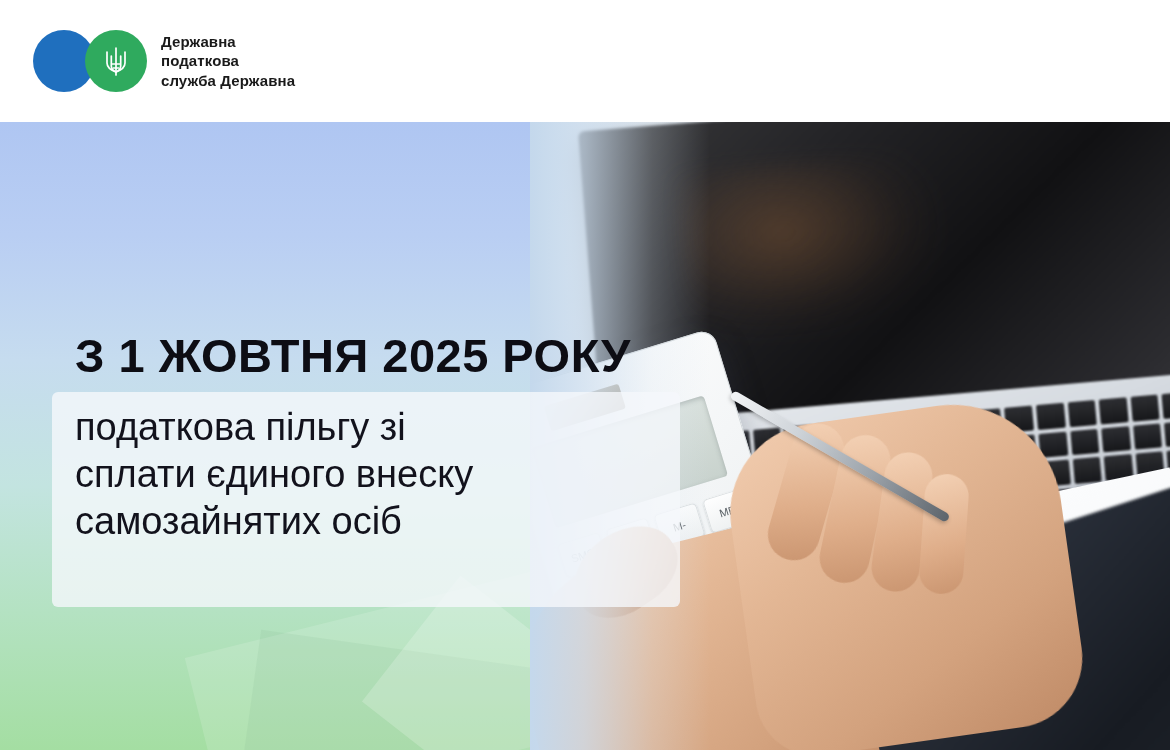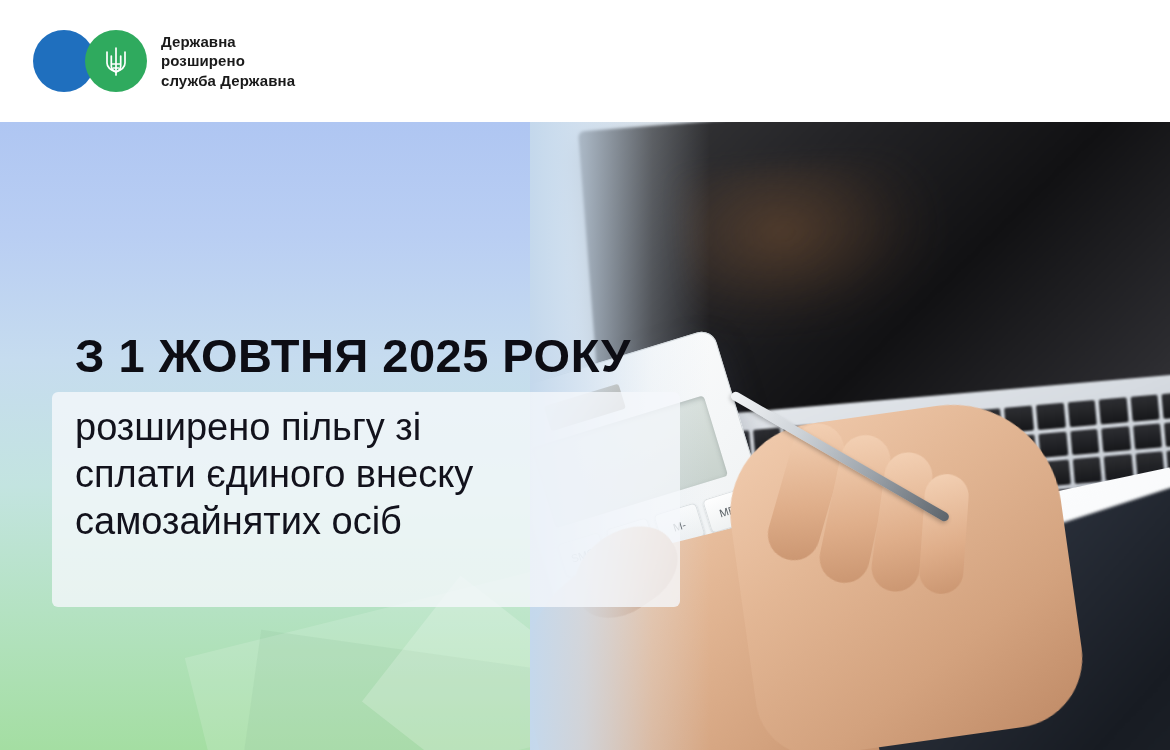--- a/index.html
+++ b/index.html
@@ -467,21 +467,21 @@
     <div id="pen"></div>
 
     <div id="photo-fade"></div>
   </div>
 
   <div id="text-panel"></div>
 
   <h1 id="headline">З 1 ЖОВТНЯ 2025 РОКУ</h1>
 
   <div id="body-text">
-    <div>розширено пільгу зі</div>
+    <div>податкова пільгу зі</div>
     <div>сплати єдиного внеску</div>
     <div>самозайнятих осіб</div>
   </div>
 
   <div id="header">
     <div id="logo-group">
       <div class="logo-circle" id="logo-circle-blue"></div>
       <div class="logo-circle" id="logo-circle-green">
         <svg id="trident-icon" viewBox="0 0 26 34">
           <g fill="none" stroke="#ffffff" stroke-width="1.7" stroke-linecap="round">
@@ -490,19 +490,19 @@
             <path d="M22 8 L22 19 C22 23 18.5 26 13 28"></path>
             <path d="M8.3 12 L8.3 22 C8.3 25 10.5 27 13 28"></path>
             <path d="M17.7 12 L17.7 22 C17.7 25 15.5 27 13 28"></path>
             <path d="M9.4 20 L16.6 20"></path>
             <path d="M10.3 24 L15.7 24"></path>
           </g>
         </svg>
       </div>
       <div id="logo-text">
         <div>Державна</div>
-        <div>розширено</div>
+        <div>податкова</div>
         <div>служба Державна</div>
       </div>
     </div>
   </div>
 
 </div>
 
 </body></html>

